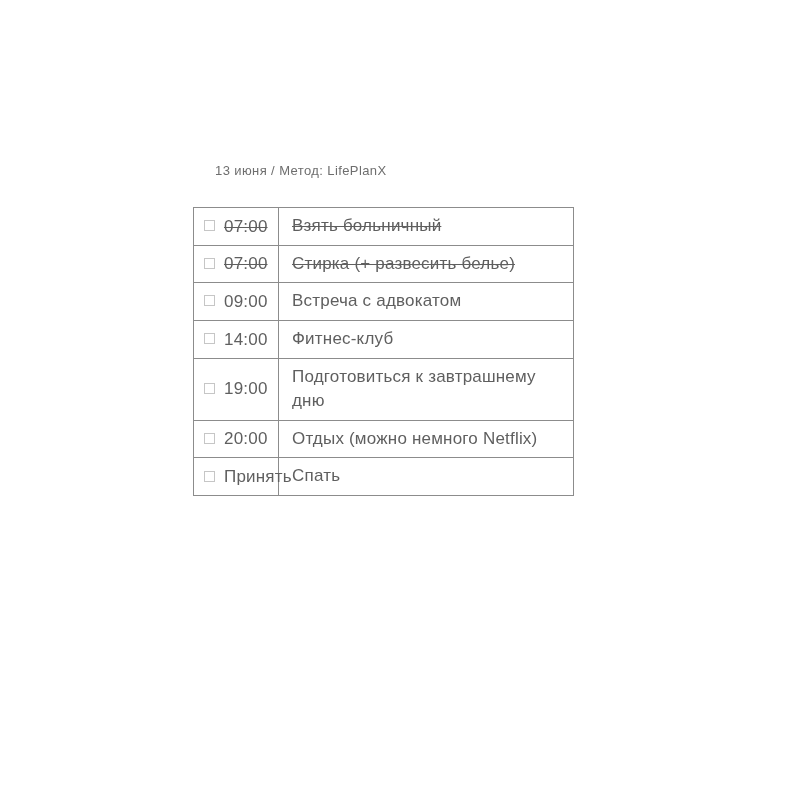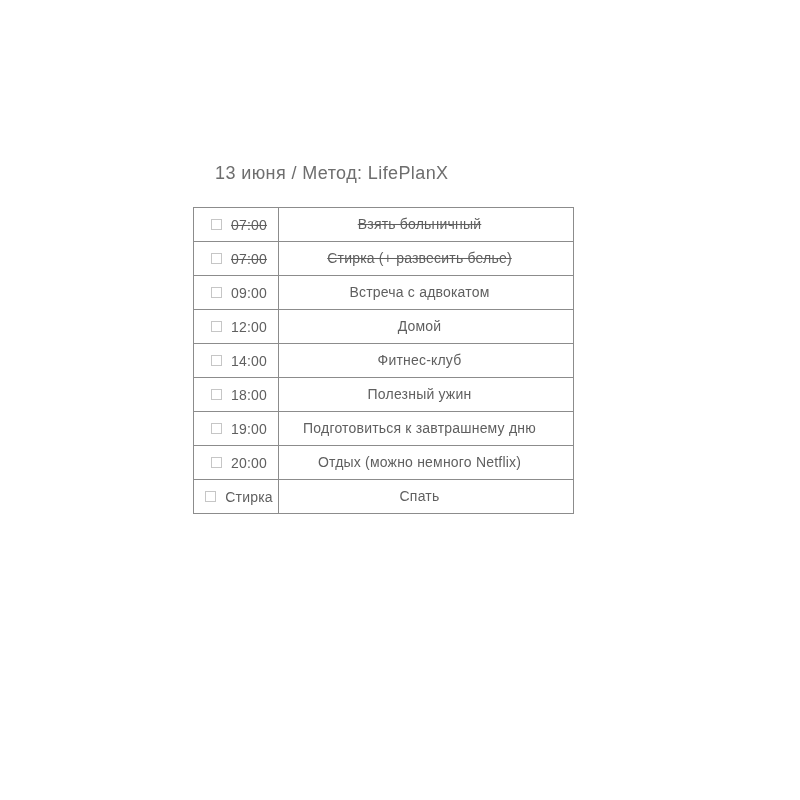--- a/index.html
+++ b/index.html
@@ -15,42 +15,41 @@
   .page {
     position: relative;
     width: 800px;
     height: 800px;
     overflow: hidden;
   }
   .header {
     position: absolute;
     left: 215px;
     top: 163px;
-    font-size: 18px;
+    font-size: 13px;
     letter-spacing: 0.4px;
     color: #6e6e6e;
     white-space: nowrap;
   }
   table.schedule {
     position: absolute;
     left: 193px;
     top: 207px;
     width: 380px;
     border-collapse: collapse;
     table-layout: fixed;
   }
   table.schedule col.c-time { width: 85px; }
   table.schedule col.c-task { width: 295px; }
   table.schedule td {
     border: 1px solid #8c8c8c;
     vertical-align: middle;
-    font-size: 14px;
+    font-size: 17px;
     letter-spacing: 0.2px;
     color: #5f5f5f;
-    text-align: center;
   }
   tr.sched-row { height: 34px; }
   td.time-cell {
     padding: 0 4px 0 10px;
     white-space: nowrap;
   }
   .checkbox {
     display: inline-block;
     width: 9px;
     height: 9px;
@@ -93,38 +92,30 @@
         </tr>
         <tr class="sched-row done">
           <td class="time-cell"><span class="checkbox"></span><span class="time-label">07:00</span></td>
           <td class="task-cell"><span class="task-label">Стирка (+ развесить белье)</span></td>
         </tr>
         <tr class="sched-row">
           <td class="time-cell"><span class="checkbox"></span><span class="time-label">09:00</span></td>
           <td class="task-cell"><span class="task-label">Встреча с адвокатом</span></td>
         </tr>
         <tr class="sched-row">
-          <td class="time-cell"><span class="checkbox"></span><span class="time-label">12:00</span></td>
-          <td class="task-cell"><span class="task-label">Домой</span></td>
-        </tr>
-        <tr class="sched-row">
           <td class="time-cell"><span class="checkbox"></span><span class="time-label">14:00</span></td>
           <td class="task-cell"><span class="task-label">Фитнес-клуб</span></td>
-        </tr>
-        <tr class="sched-row">
-          <td class="time-cell"><span class="checkbox"></span><span class="time-label">18:00</span></td>
-          <td class="task-cell"><span class="task-label">Полезный ужин</span></td>
         </tr>
         <tr class="sched-row">
           <td class="time-cell"><span class="checkbox"></span><span class="time-label">19:00</span></td>
           <td class="task-cell"><span class="task-label">Подготовиться к завтрашнему дню</span></td>
         </tr>
         <tr class="sched-row">
           <td class="time-cell"><span class="checkbox"></span><span class="time-label">20:00</span></td>
           <td class="task-cell"><span class="task-label">Отдых (можно немного Netflix)</span></td>
         </tr>
         <tr class="sched-row">
-          <td class="time-cell"><span class="checkbox"></span><span class="time-label">Стирка</span></td>
+          <td class="time-cell"><span class="checkbox"></span><span class="time-label">Принять</span></td>
           <td class="task-cell"><span class="task-label">Спать</span></td>
         </tr>
       </tbody>
   </table>
 </div>
 
 </body></html>

